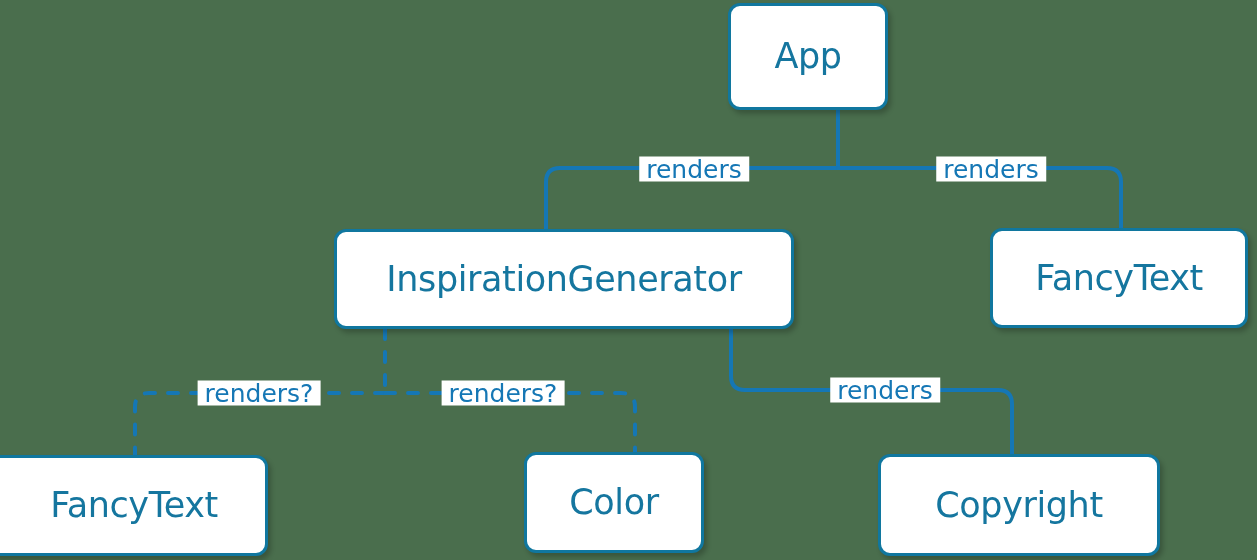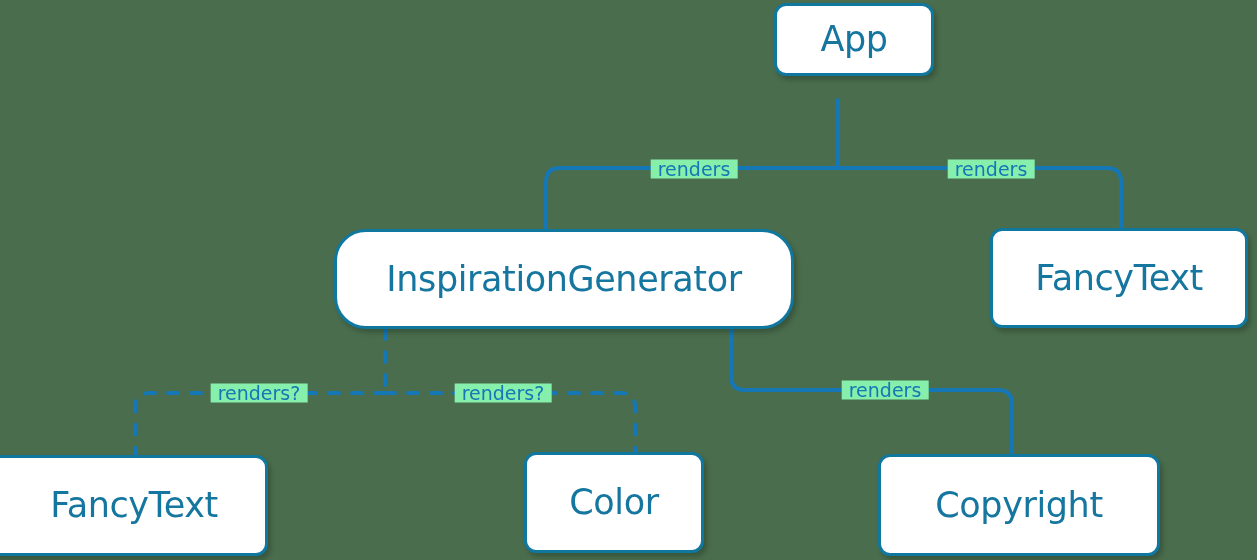--- a/index.html
+++ b/index.html
@@ -40,31 +40,31 @@
     font-family: "DejaVu Sans", sans-serif;
     font-size: 35px;
     line-height: 1;
     letter-spacing: -0.4px;
     white-space: nowrap;
   }
   .edge-label {
     position: absolute;
     color: #1577b5;
     font-family: "DejaVu Sans", sans-serif;
-    font-size: 19px;
+    font-size: 25px;
     line-height: 1;
     white-space: nowrap;
     transform: translate(-50%, -50%);
     z-index: 3;
-    background: #86efac;
+    background: #ffffff;
     padding: 0 7px;
   }
   
-  #node-app            { left: 774px;  top: 3px;   width: 160px; height: 73px;  }
-  #node-inspgen        { left: 334px;  top: 229px; width: 460px; height: 100px; border-radius: 32px; }
+  #node-app            { left: 728px;  top: 3px;   width: 160px; height: 107px;  }
+  #node-inspgen        { left: 334px;  top: 229px; width: 460px; height: 100px; }
   #node-fancytext-top  { left: 990px;  top: 228px; width: 258px; height: 100px; }
   #node-fancytext-bot  { left: -14px;  top: 455px; width: 282px; height: 101px; }
   #node-color          { left: 524px;  top: 452px; width: 180px; height: 101px; }
   #node-copyright      { left: 878px;  top: 454px; width: 282px; height: 102px; }
   #node-fancytext-bot .node-label { margin-left: 14px; }
 </style>
 </head>
 <body>
 
 <div id="canvas">

